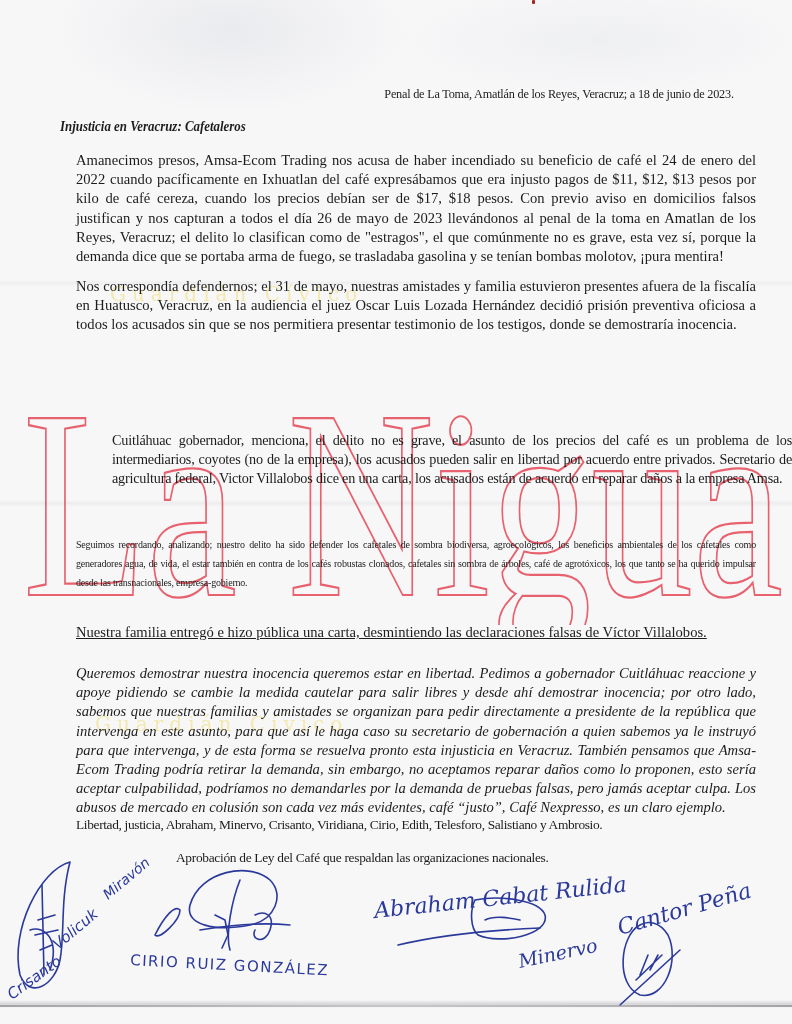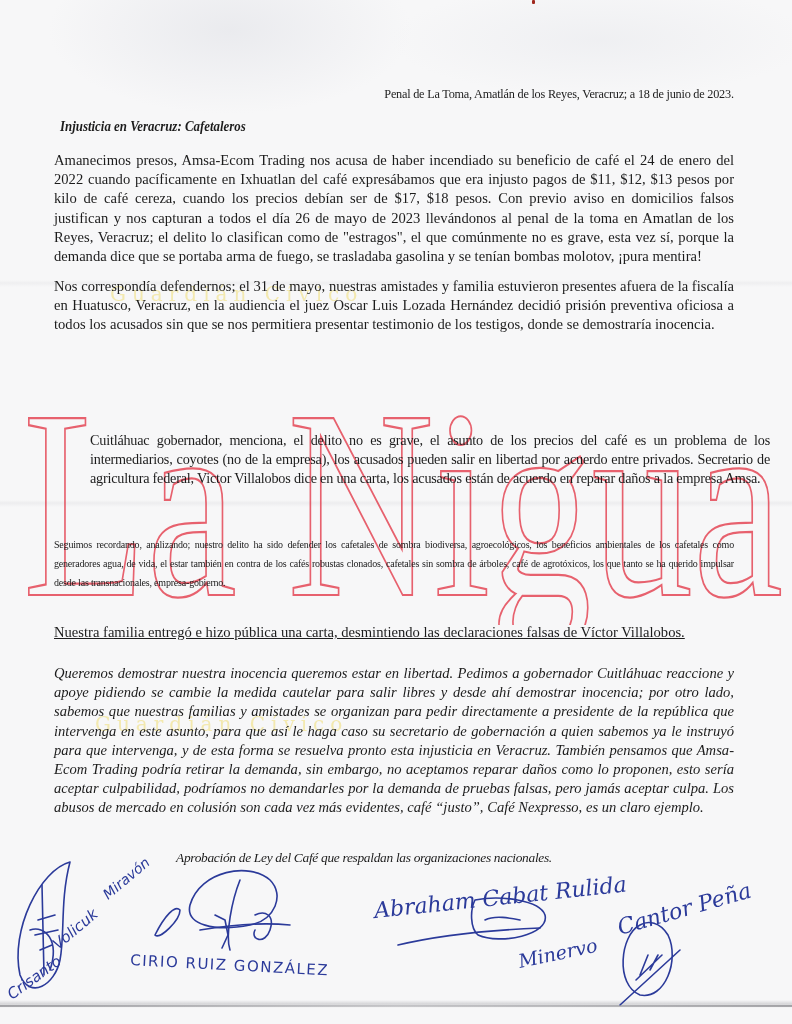--- a/index.html
+++ b/index.html
@@ -40,21 +40,21 @@
       top: 119px;
       left: 60px;
       font-size: 14px;
       font-weight: bold;
       font-style: italic;
       transform: scaleX(0.92);
       transform-origin: left center;
     }
     .para {
       position: absolute;
-      left: 54px;
+      left: 76px;
       width: 680px;
       font-size: 14.6px;
       line-height: 19.2px;
       text-align: justify;
       margin: 0;
     }
     .p1 { top: 151px; }
     .p2 { top: 277px; }
     .p3 { top: 363px; }
     .p4 { top: 431px; letter-spacing: -0.2px; font-size: 14.2px; margin-left: 36px; }
@@ -63,21 +63,20 @@
     .p7 { top: 623px; text-decoration: underline; }
     .p8 { top: 664px; font-style: italic; }
     .p9 { top: 815px; font-size: 13.4px; letter-spacing: -0.35px; }
     .p10 {
       position: absolute;
       top: 849px;
       left: 175px;
       font-size: 13.4px;
       letter-spacing: -0.3px;
       margin: 1px;
-      font-style: italic;
     }
     .watermark {
       position: absolute;
       left: 18px;
       top: 385px;
       width: 770px;
       height: 240px;
       pointer-events: none;
     }
     .yellow-mark {
@@ -126,20 +125,21 @@
   <div class="dateline">Penal de La Toma, Amatlán de los Reyes, Veracruz; a 18 de junio de 2023.</div>
 
   <div class="title">Injusticia en Veracruz: Cafetaleros</div>
 
   <p class="para p1">Amanecimos presos, Amsa-Ecom Trading nos acusa de haber incendiado su beneficio de café el 24 de enero del 2022 cuando pacíficamente en Ixhuatlan del café expresábamos que era injusto pagos de $11, $12, $13 pesos por kilo de café cereza, cuando los precios debían ser de $17, $18 pesos. Con previo aviso en domicilios falsos justifican y nos capturan a todos el día 26 de mayo de 2023 llevándonos al penal de la toma en Amatlan de los Reyes, Veracruz; el delito lo clasifican como de "estragos", el que comúnmente no es grave, esta vez sí, porque la demanda dice que se portaba arma de fuego, se trasladaba gasolina y se tenían bombas molotov, ¡pura mentira!</p>
   <p class="para p2">Nos correspondía defendernos; el 31 de mayo, nuestras amistades y familia estuvieron presentes afuera de la fiscalía en Huatusco, Veracruz, en la audiencia el juez Oscar Luis Lozada Hernández decidió prisión preventiva oficiosa a todos los acusados sin que se nos permitiera presentar testimonio de los testigos, donde se demostraría inocencia.</p>
   <p class="para p4">Cuitláhuac gobernador, menciona, el delito no es grave, el asunto de los precios del café es un problema de los intermediarios, coyotes (no de la empresa), los acusados pueden salir en libertad por acuerdo entre privados. Secretario de agricultura federal, Victor Villalobos dice en una carta, los acusados están de acuerdo en reparar daños a la empresa Amsa.</p>
   <p class="para p6">Seguimos recordando, analizando; nuestro delito ha sido defender los cafetales de sombra biodiversa, agroecológicos, los beneficios ambientales de los cafetales como generadores agua, de vida, el estar también en contra de los cafés robustas clonados, cafetales sin sombra de árboles, café de agrotóxicos, los que tanto se ha querido impulsar desde las transnacionales, empresa-gobierno.</p>
   <p class="para p7">Nuestra familia entregó e hizo pública una carta, desmintiendo las declaraciones falsas de Víctor Villalobos.</p>
   <p class="para p8">Queremos demostrar nuestra inocencia queremos estar en libertad. Pedimos a gobernador Cuitláhuac reaccione y apoye pidiendo se cambie la medida cautelar para salir libres y desde ahí demostrar inocencia; por otro lado, sabemos que nuestras familias y amistades se organizan para pedir directamente a presidente de la república que intervenga en este asunto, para que así le haga caso su secretario de gobernación a quien sabemos ya le instruyó para que intervenga, y de esta forma se resuelva pronto esta injusticia en Veracruz. También pensamos que Amsa-Ecom Trading podría retirar la demanda, sin embargo, no aceptamos reparar daños como lo proponen, esto sería aceptar culpabilidad, podríamos no demandarles por la demanda de pruebas falsas, pero jamás aceptar culpa. Los abusos de mercado en colusión son cada vez más evidentes, café “justo”, Café Nexpresso, es un claro ejemplo.</p>
+  <p class="para p9">Libertad, justicia, Abraham, Minervo, Crisanto, Viridiana, Cirio, Edith, Telesforo, Salistiano y Ambrosio.</p>
   <p class="p10">Aprobación de Ley del Café que respaldan las organizaciones nacionales.</p>
 
   <svg class="sig" style="left:0;top:850px;" width="792" height="174" viewBox="0 850 792 174">
     <g fill="none" stroke="#2b3a9a" stroke-width="1.6" stroke-linecap="round" stroke-linejoin="round">
 
       <g>
         <path d="M70 862 C40 870 10 930 20 975 C30 1000 55 985 60 960 C65 935 60 900 70 862 Z"></path>
         <path d="M42 885 L44 975"></path>
         <path d="M38 920 L55 915 M35 935 L58 930 M40 950 L52 945"></path>
         <path d="M30 930 C45 925 60 940 50 970"></path>

